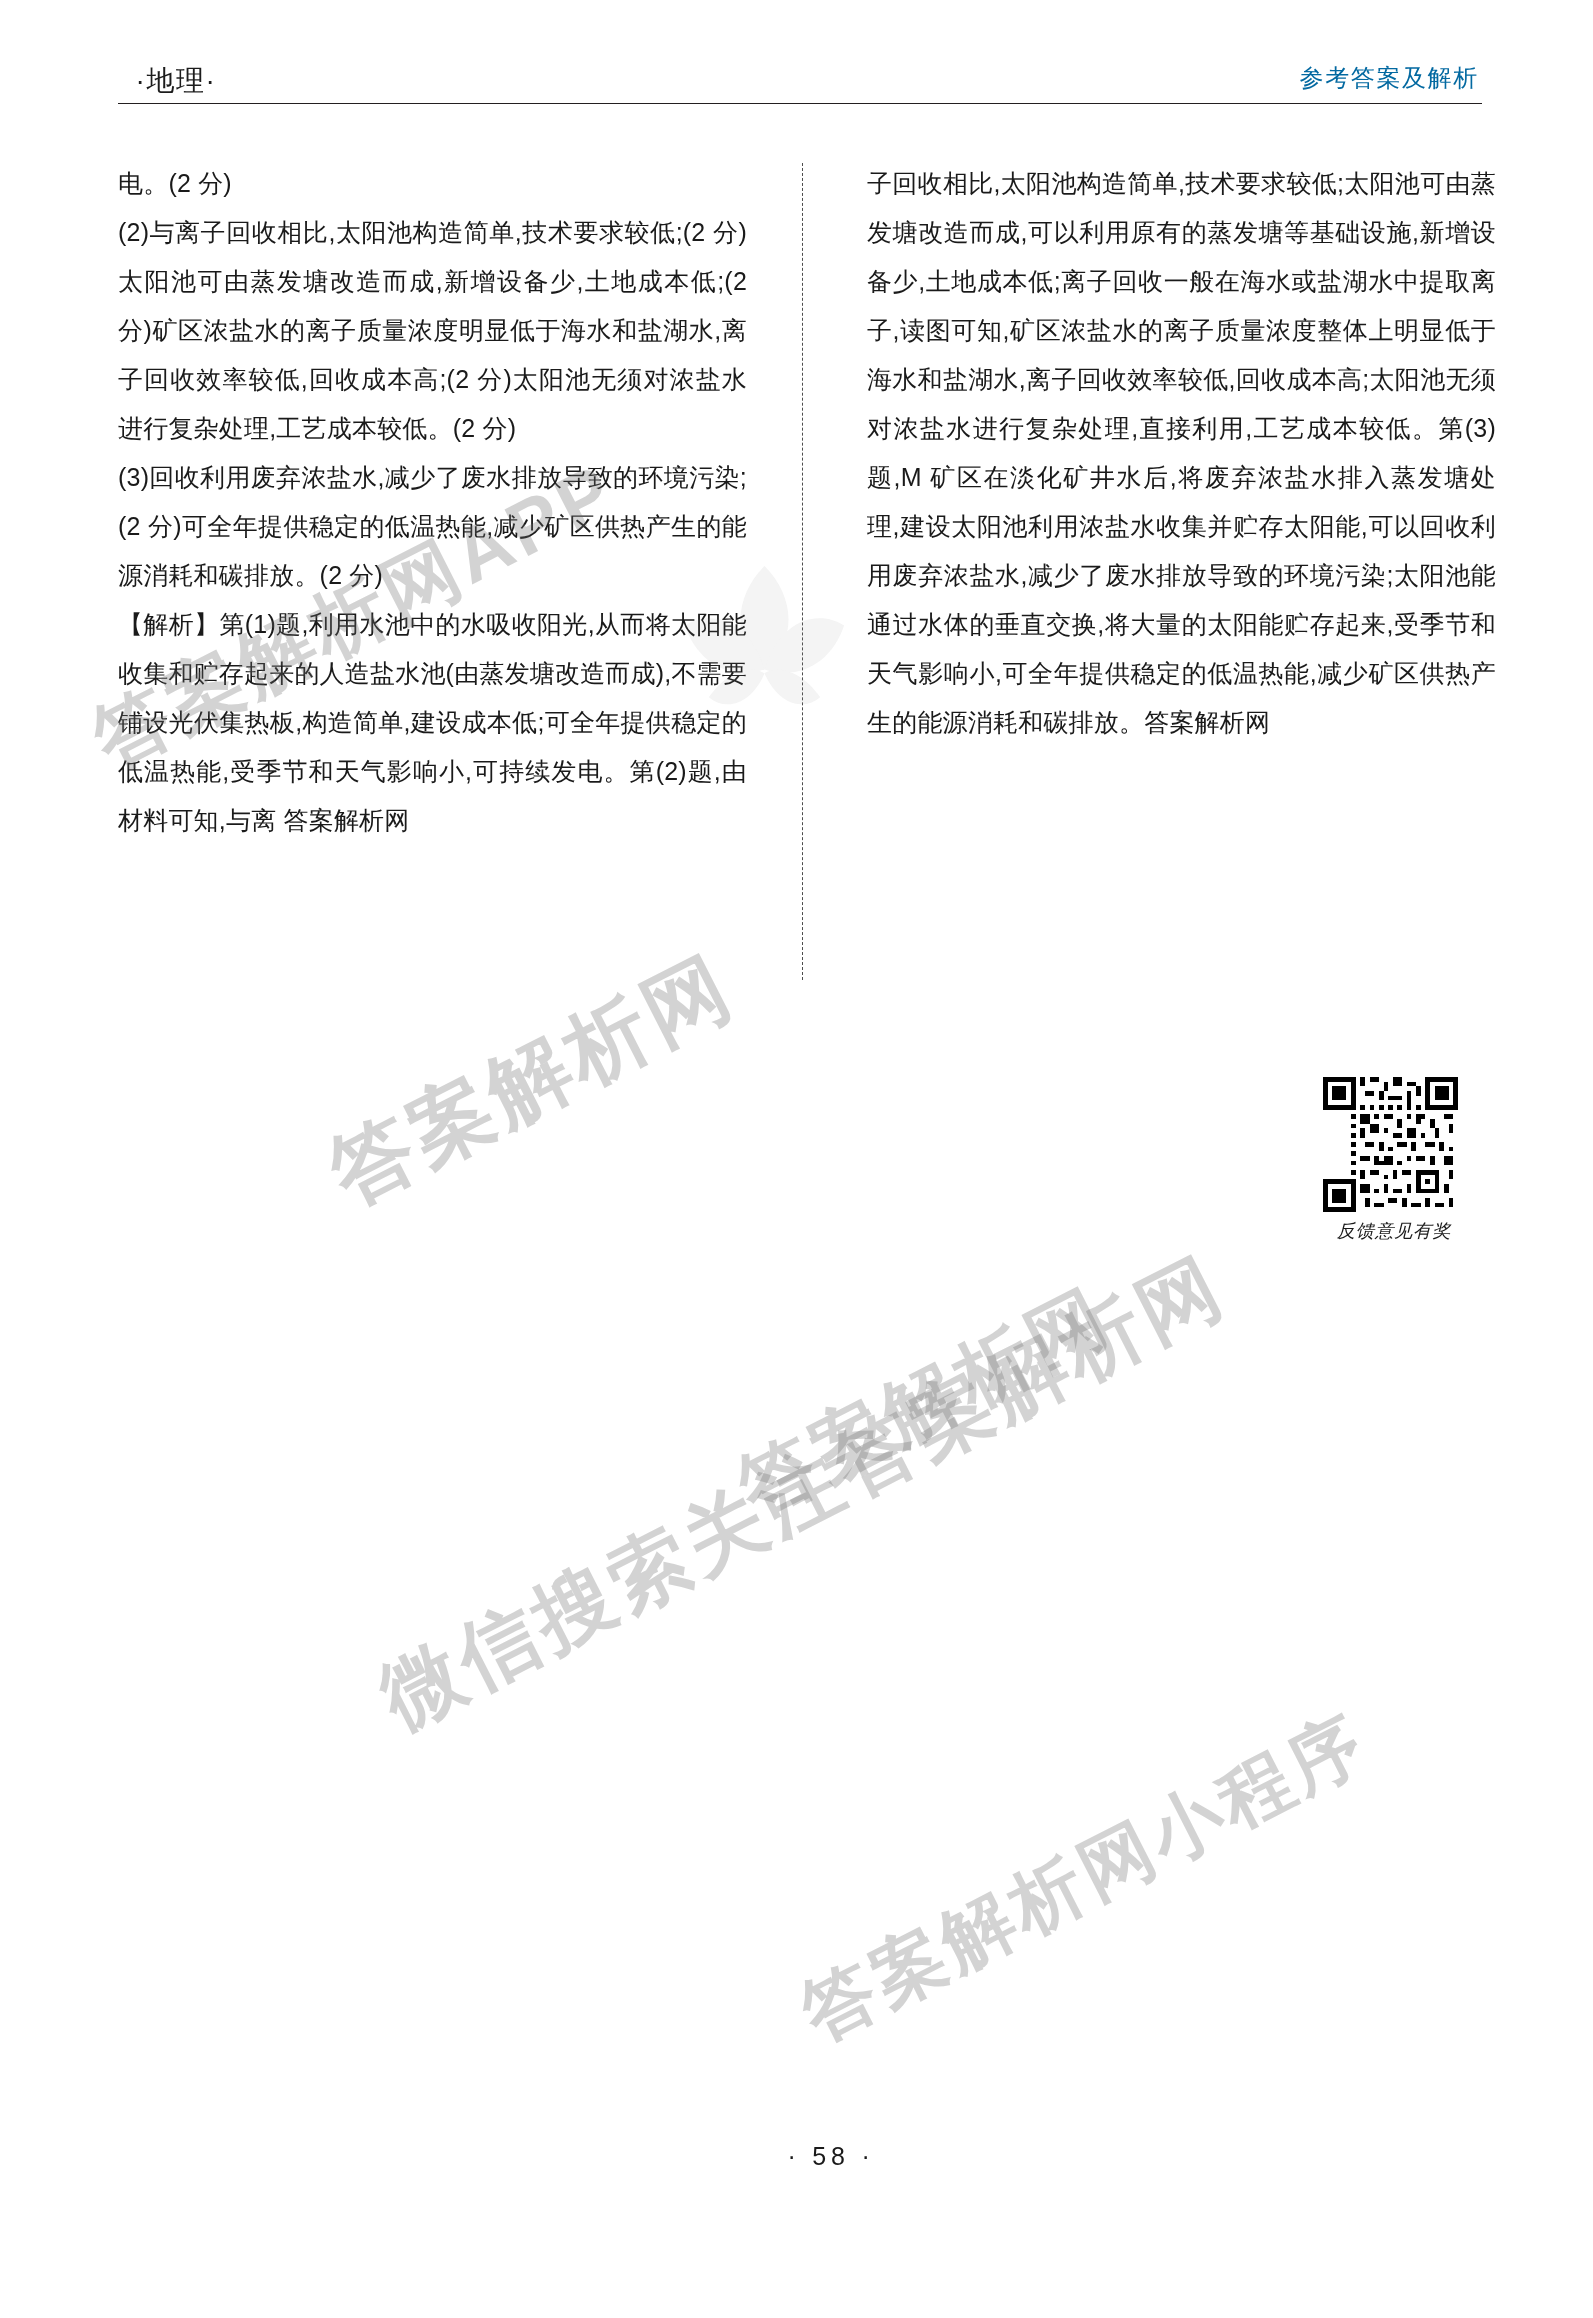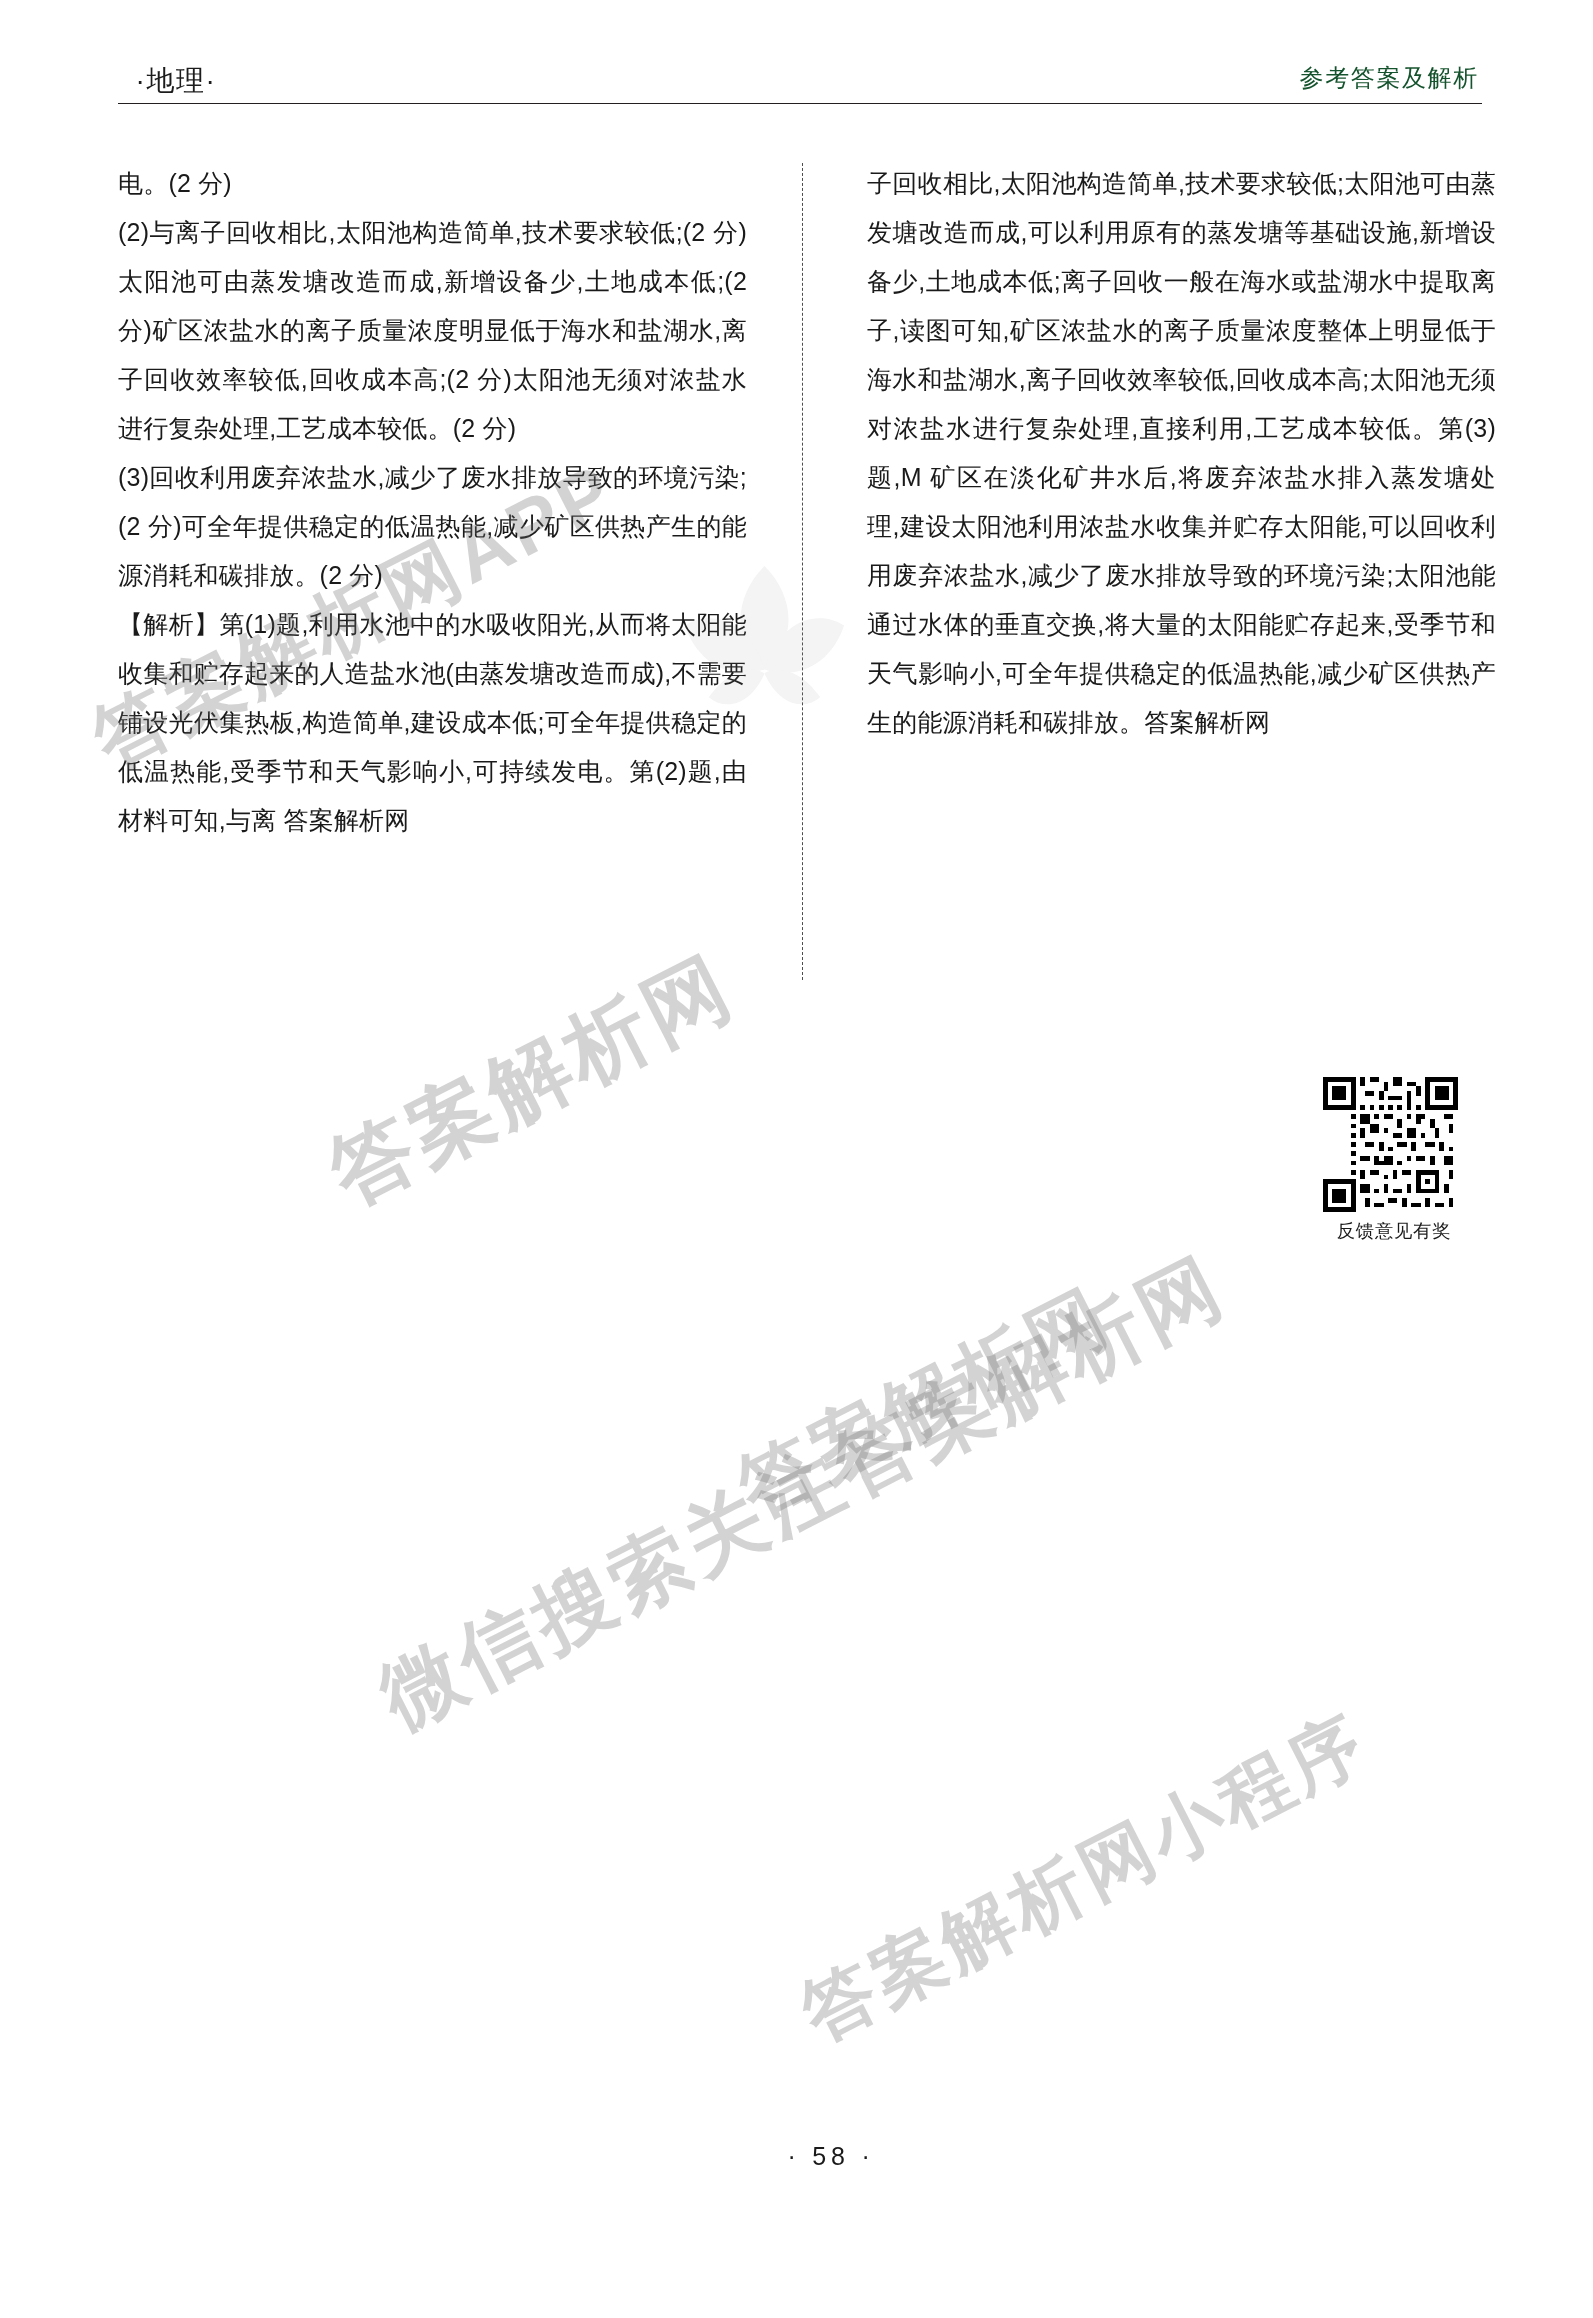--- a/index.html
+++ b/index.html
@@ -33,21 +33,21 @@
     letter-spacing: 1.6px;
     color: #1c1c1c;
     white-space: nowrap;
   }
   .header-right {
     position: absolute;
     right: 3.2px;
     top: 0;
     font-size: 24px;
     letter-spacing: 1.6px;
-    color: #14532d;
+    color: #0369a1;
     white-space: nowrap;
   }
   .header-rule {
     position: absolute;
     left: 0;
     top: 41px;
     width: 1364px;
     height: 0;
     border-top: 1.6px solid #231f20;
   }
@@ -76,20 +76,21 @@
     height: 817px;
     border-left: 1.6px dashed #4d4d4d;
   }
   
   .qr-wrap {
     position: absolute;
     left: 1323px;
     top: 1077px;
     width: 142px;
     text-align: center;
+    font-style: italic;
   }
   .qr {
     width: 135px;
     height: 135px;
     display: block;
   }
   .qr-caption {
     margin-top: 6.4px;
     font-size: 18.3px;
     color: #1a1a1a;

